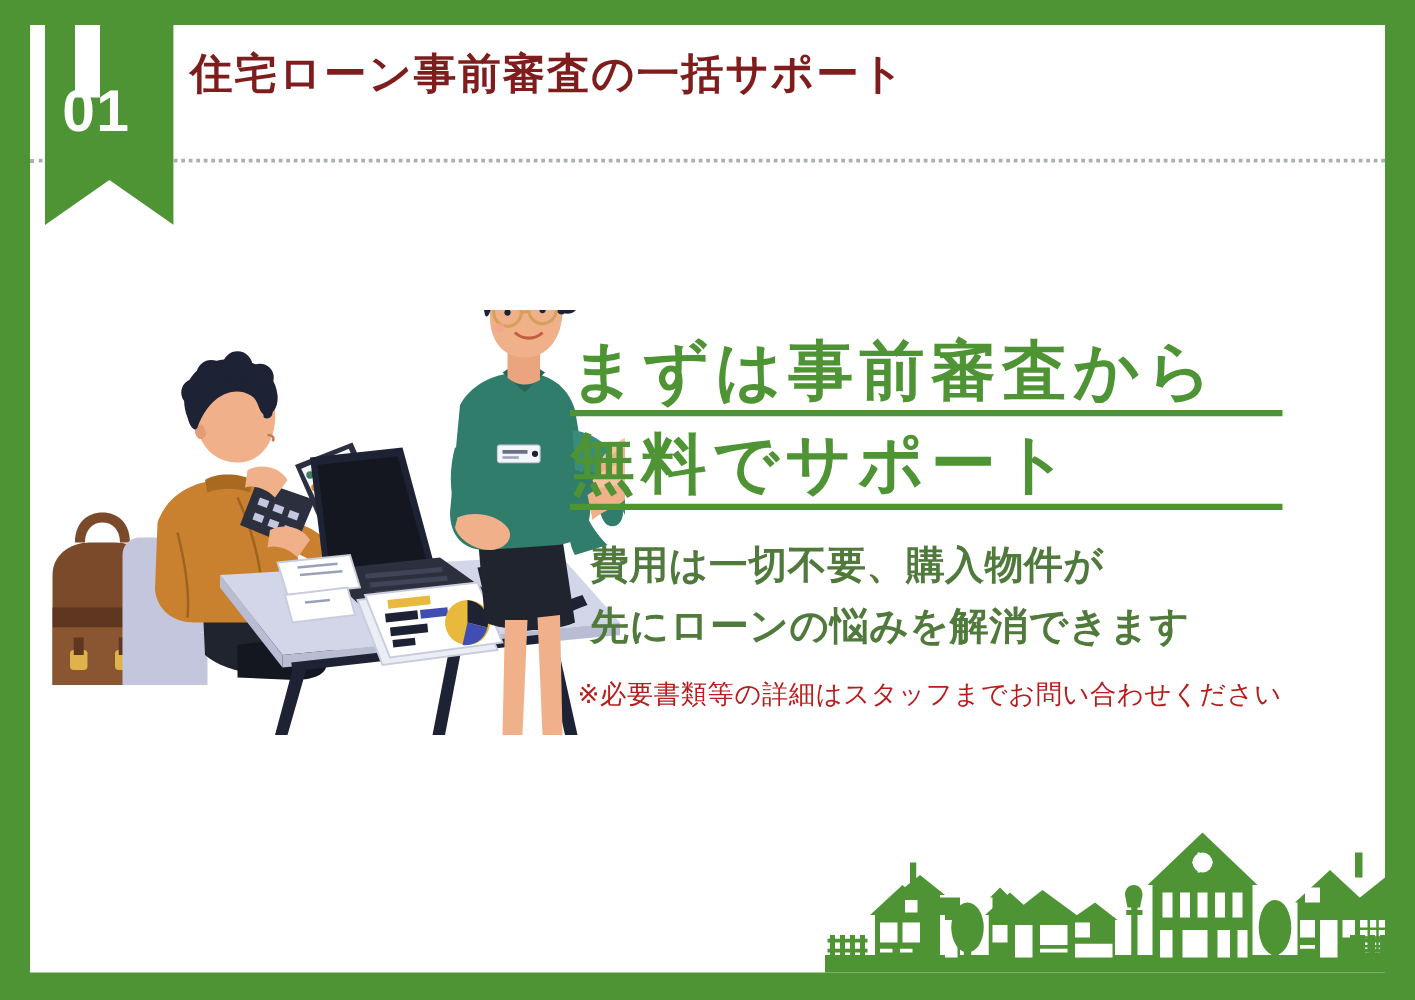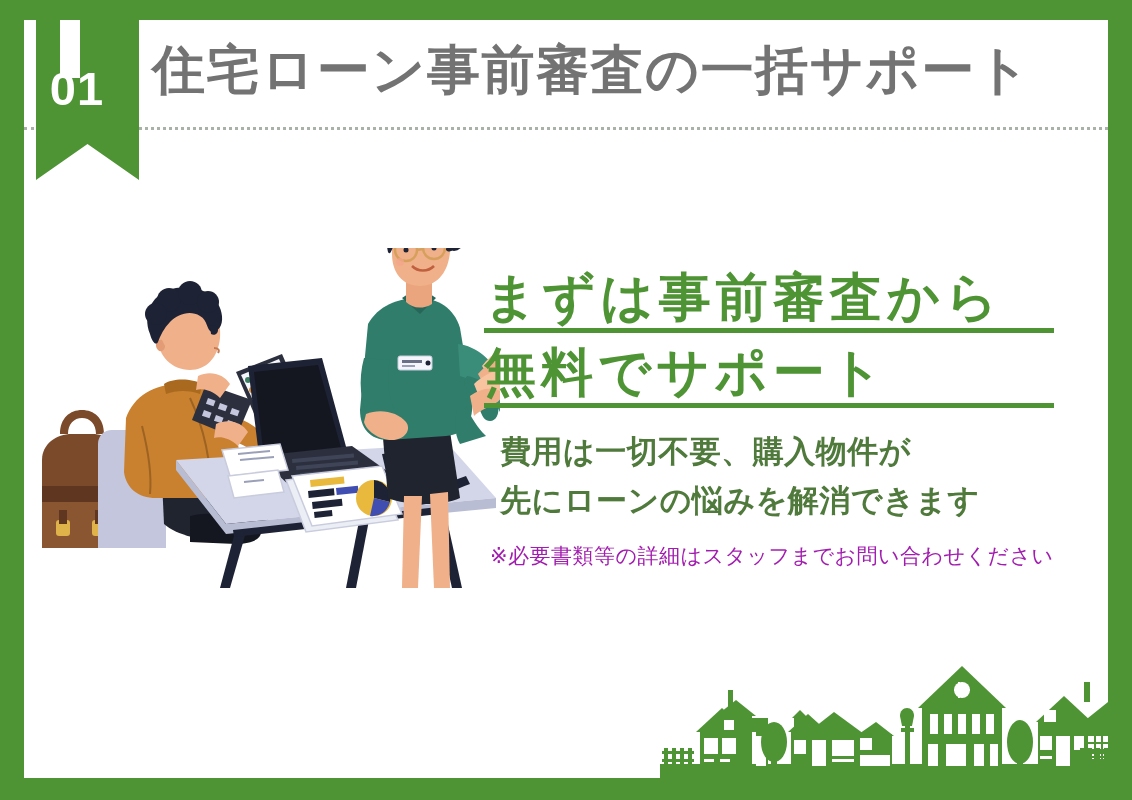--- a/index.html
+++ b/index.html
@@ -79,33 +79,33 @@
     font-size: 47px;
     font-weight: bold;
     letter-spacing: 1px;
     line-height: 1;
     z-index: 5;
   }
   .header-title {
     position: absolute;
     left: 128px;
     top: 22px;
-    color: #737373;
-    font-size: 53px;
+    color: #7f1d1d;
+    font-size: 34px;
     font-weight: bold;
     letter-spacing: 1.5px;
     line-height: 1.05;
     white-space: nowrap;
     z-index: 2;
   }
 
   
   .copy {
     position: absolute;
-    left: 460px;
+    left: 432px;
     top: 248px;
     width: 620px;
   }
   .headline-line {
     color: #4f9434;
     font-size: 52px;
     font-weight: bold;
     letter-spacing: 5px;
     line-height: 1.12;
     white-space: nowrap;
@@ -125,21 +125,21 @@
   .body-line {
     color: #4f7a3c;
     font-size: 31px;
     font-weight: bold;
     letter-spacing: .5px;
     line-height: 1.58;
     white-space: nowrap;
     margin-left: 16px;
   }
   .note-line {
-    color: #a21caf;
+    color: #b91c1c;
     font-size: 21px;
     letter-spacing: .5px;
     line-height: 1.5;
     white-space: nowrap;
     margin-top: 14px;
     margin-left: 6px;
   }
 
   
   .illustration {

